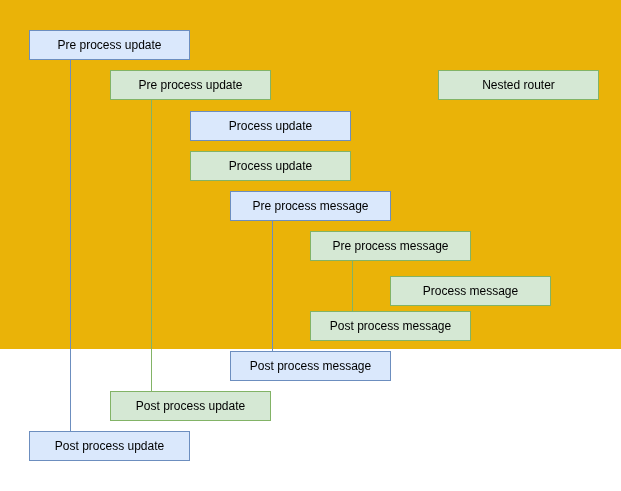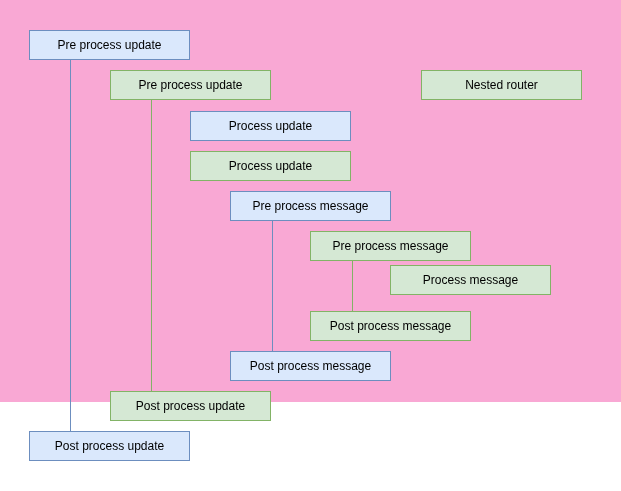--- a/index.html
+++ b/index.html
@@ -51,21 +51,21 @@
   .edge.dispatcher {
     background: #6c8ebf;
   }
   .edge.router {
     background: #82b366;
   }
 </style>
 </head>
 <body>
 
-<div id="diagram" style="width: 621px; height: 402px; background: #f9a8d4;">
+<div id="diagram" style="width: 621px; height: 349px; background: #eab308;">
     <div class="edge v dispatcher" style="left: 70px; top: 60px; height: 371px;"></div>
     <div class="edge v router" style="left: 151px; top: 100px; height: 291px;"></div>
     <div class="edge v dispatcher" style="left: 272px; top: 221px; height: 130px;"></div>
     <div class="edge v router" style="left: 352px; top: 261px; height: 50px;"></div>
     <div class="node dispatcher" style="left: 29px; top: 30px; width: 161px; height: 30px;">
       <span>Pre process update</span>
     </div>
     <div class="node router" style="left: 110px; top: 70px; width: 161px; height: 30px;">
       <span>Pre process update</span>
     </div>
@@ -74,31 +74,31 @@
     </div>
     <div class="node router" style="left: 190px; top: 151px; width: 161px; height: 30px;">
       <span>Process update</span>
     </div>
     <div class="node dispatcher" style="left: 230px; top: 191px; width: 161px; height: 30px;">
       <span>Pre process message</span>
     </div>
     <div class="node router" style="left: 310px; top: 231px; width: 161px; height: 30px;">
       <span>Pre process message</span>
     </div>
-    <div class="node router" style="left: 390px; top: 265px; width: 161px; height: 30px;">
+    <div class="node router" style="left: 390px; top: 276px; width: 161px; height: 30px;">
       <span>Process message</span>
     </div>
     <div class="node router" style="left: 310px; top: 311px; width: 161px; height: 30px;">
       <span>Post process message</span>
     </div>
     <div class="node dispatcher" style="left: 230px; top: 351px; width: 161px; height: 30px;">
       <span>Post process message</span>
     </div>
     <div class="node router" style="left: 110px; top: 391px; width: 161px; height: 30px;">
       <span>Post process update</span>
     </div>
     <div class="node dispatcher" style="left: 29px; top: 431px; width: 161px; height: 30px;">
       <span>Post process update</span>
     </div>
-    <div class="node router" style="left: 421px; top: 70px; width: 161px; height: 30px;">
+    <div class="node router" style="left: 438px; top: 70px; width: 161px; height: 30px;">
       <span>Nested router</span>
     </div>
   </div>
 
 </body></html>

